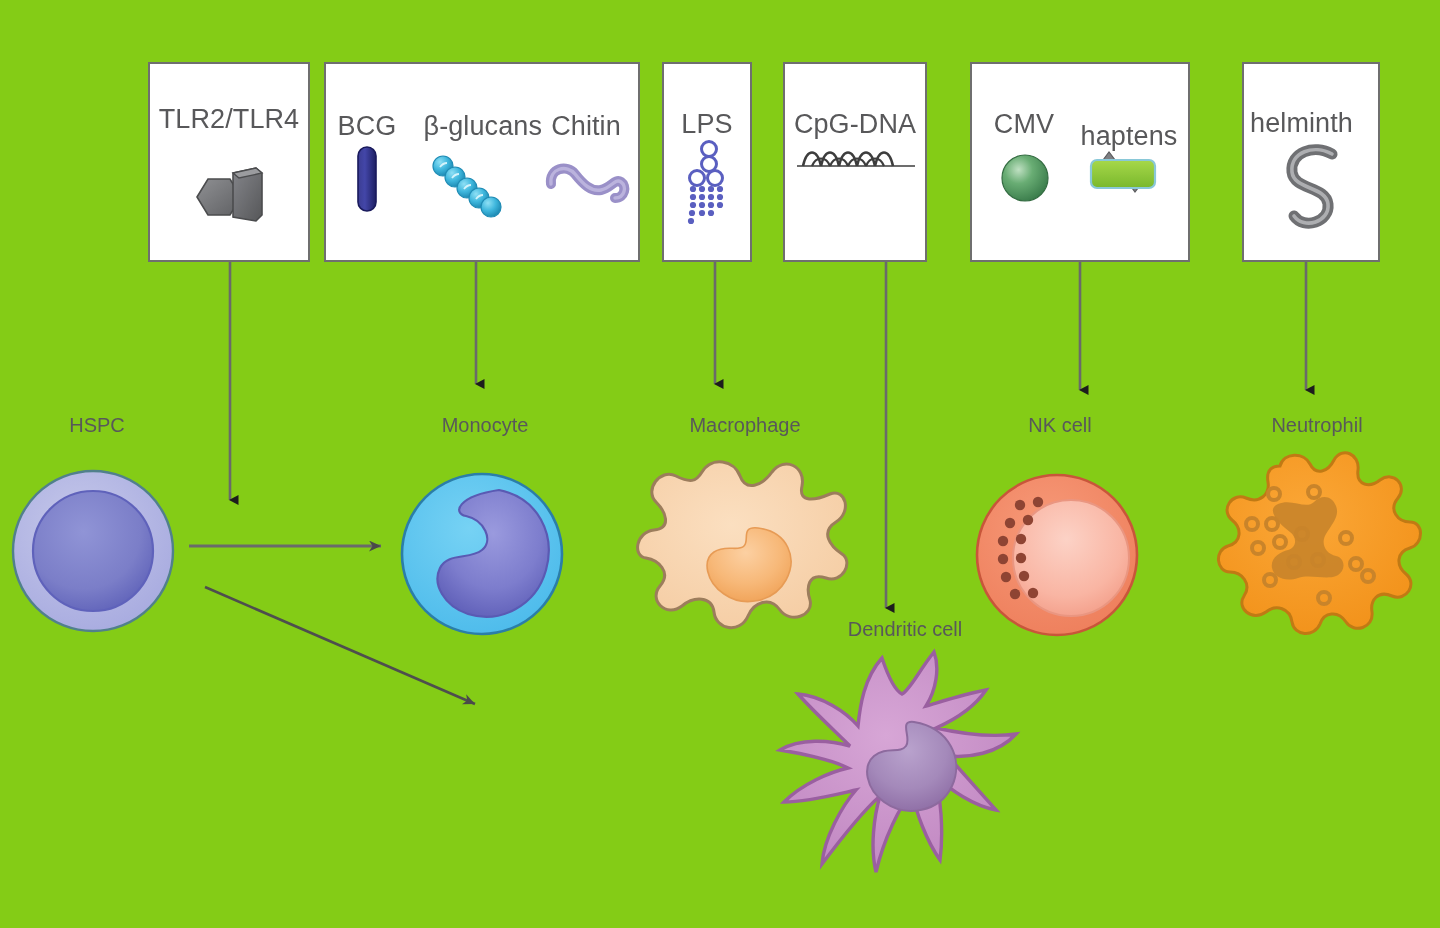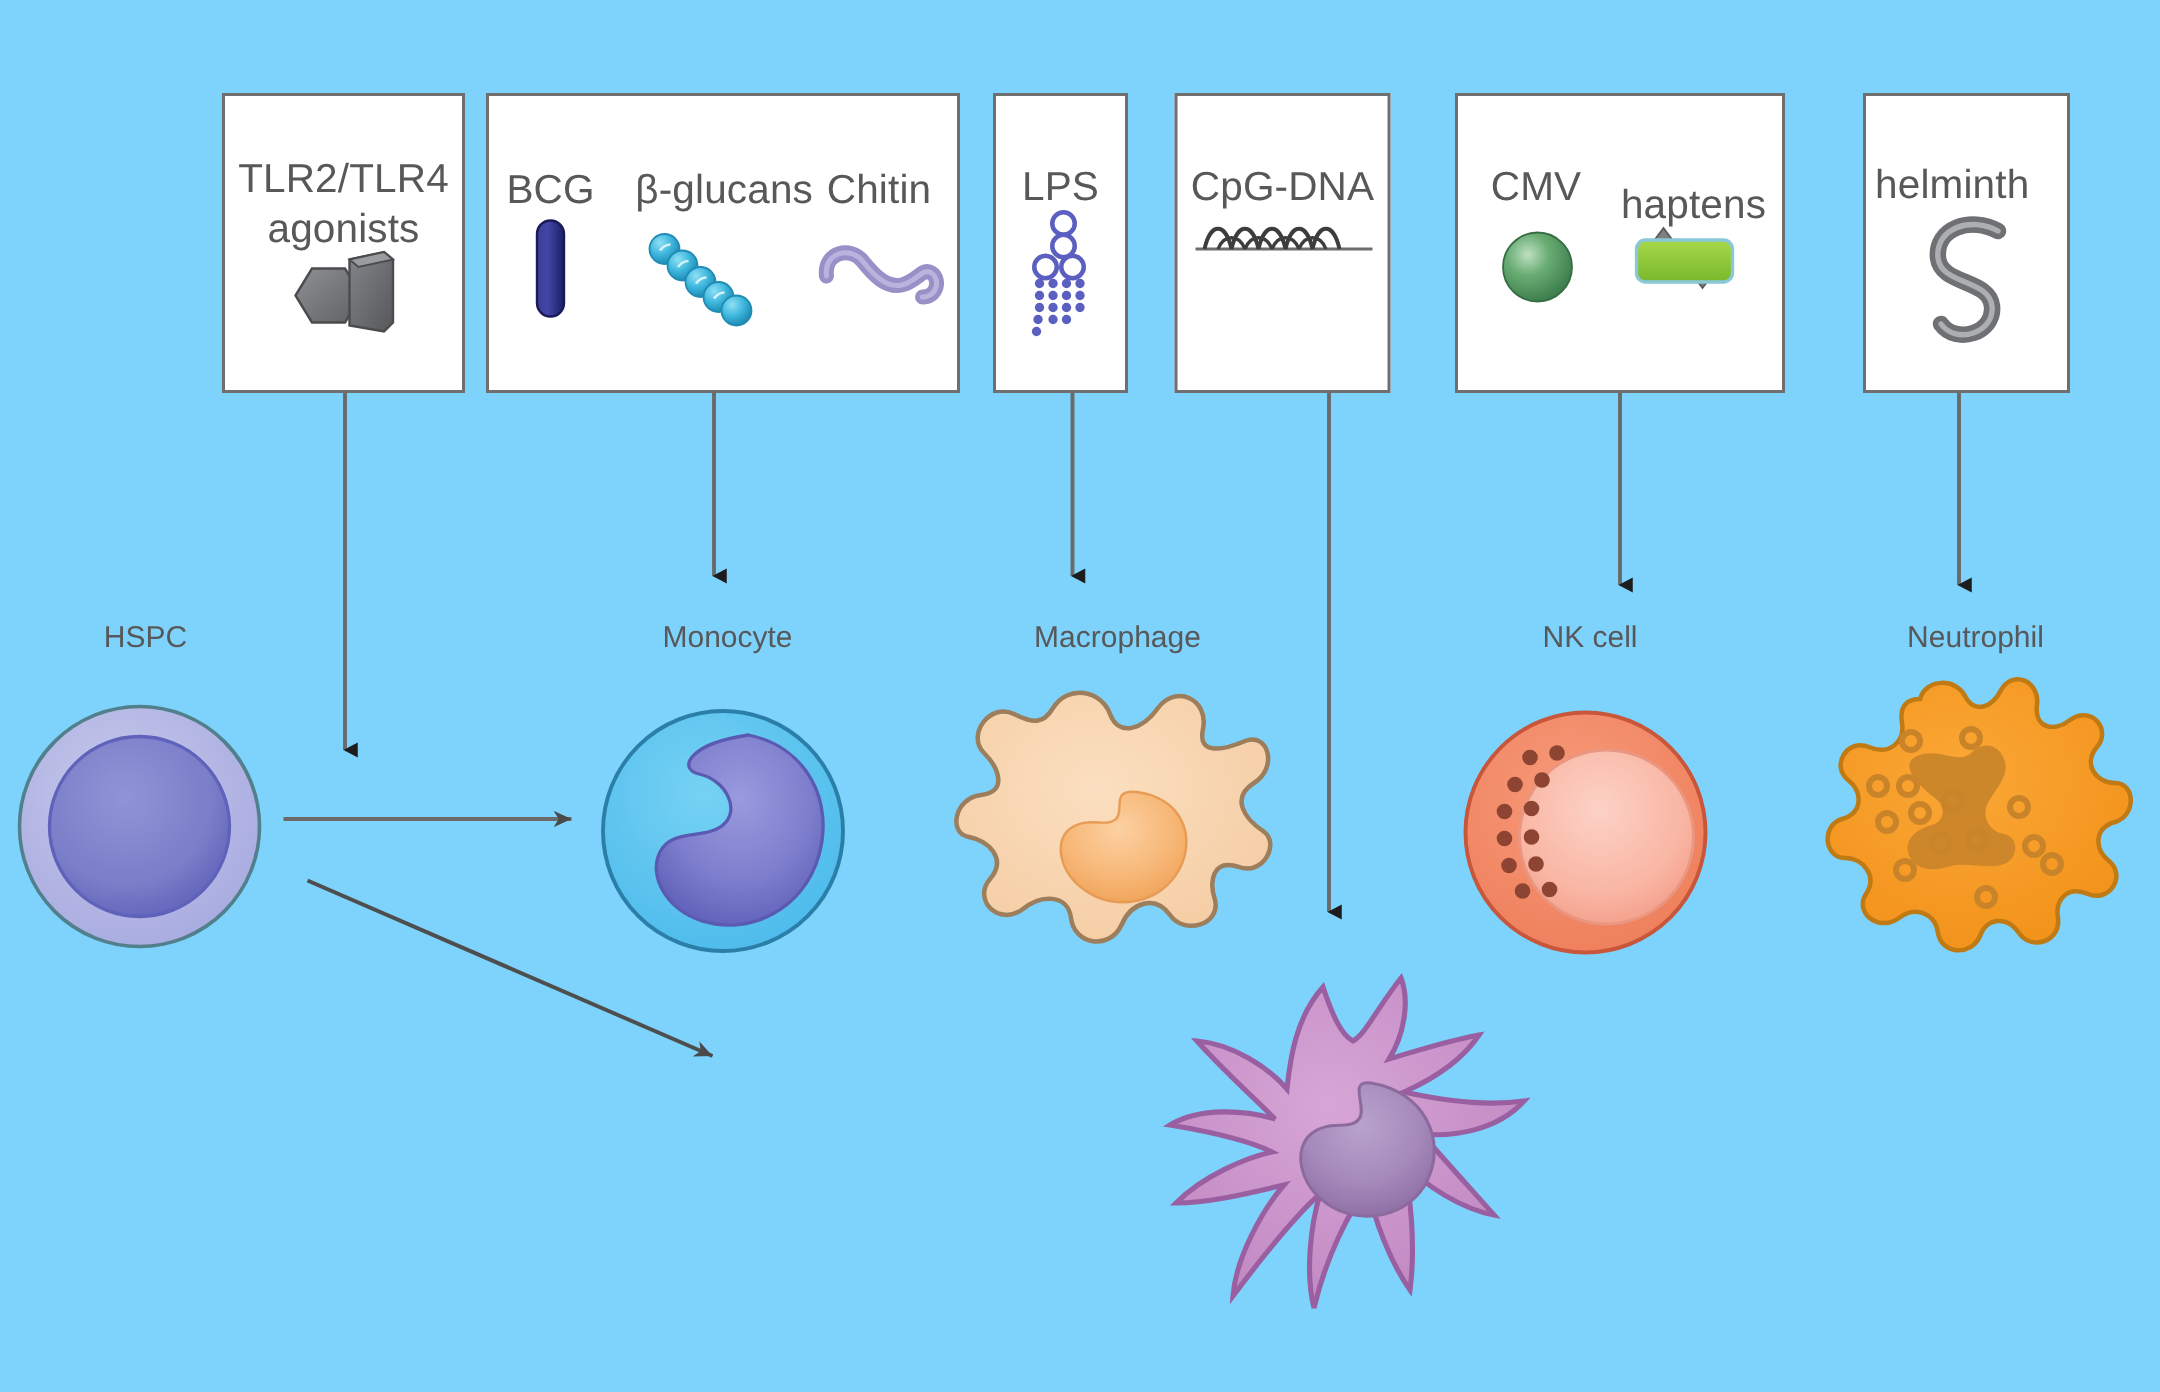--- a/index.html
+++ b/index.html
@@ -7,21 +7,21 @@
     padding: 0;
     background: #ffffff;
   }
   body {
     font-family: "Liberation Sans", sans-serif;
   }
   #stage {
     position: relative;
     width: 1440px;
     height: 928px;
-    background: #7dd3fc;
+    background: #84cc16;
     overflow: hidden;
   }
   
   .stim-box {
     position: absolute;
     box-sizing: border-box;
     border: 2.5px solid #6f6f6f;
     background: #ffffff;
   }
   .stim-label {
@@ -53,21 +53,20 @@
   }
 </style>
 </head>
 <body>
 
 <div id="stage">
 
   <div class="stim-box" style="left:148px; top:62px; width:162px; height:200px;"></div>
   <div class="stim-label" style="left:148px; top:103px; width:162px;">
     <div>TLR2/TLR4</div>
-    <div>agonists</div>
   </div>
   <div class="icon-holder" style="left:188px; top:165px;">
     <svg width="84" height="72" viewBox="0 0 84 72">
       <defs>
         <linearGradient id="gTlrA" x1="0" y1="0" x2="1" y2="1">
           <stop offset="0%" stop-color="#8f9093"></stop>
             <stop offset="100%" stop-color="#5f6063"></stop>
         </linearGradient>
         <linearGradient id="gTlrB" x1="0" y1="0" x2="1" y2="1">
           <stop offset="0%" stop-color="#84858a"></stop>
@@ -319,20 +318,21 @@
                C100,184 76,180 74,162 C72,146 54,146 42,156
                C26,168 8,150 20,136 C32,122 18,110 6,108
                C-8,106 -4,82 14,80 C32,78 26,62 16,52
                C4,40 20,18 36,26 C50,33 56,32 62,22 Z" fill="url(#gMacCyto)" stroke="#9c7d5c" stroke-width="3"></path>
       <path d="M118,78 C148,82 158,108 146,130 C134,152 104,158 84,144
                C66,132 62,110 74,102 C86,94 98,102 104,96
                C110,90 100,76 118,78 Z" fill="url(#gMacNuc)" stroke="#e79b55" stroke-width="1.6"></path>
     </svg>
   </div>
 
+  <div class="cell-label" style="left:800px; top:618px; width:210px;">Dendritic cell</div>
   <div class="icon-holder" style="left:764px; top:650px;">
     <svg width="270" height="250" viewBox="0 0 270 250">
       <defs>
         <radialGradient id="gDcCyto" cx="45%" cy="38%" r="64%">
           <stop offset="0%" stop-color="#d7a6d6"></stop>
           <stop offset="100%" stop-color="#c188c2"></stop>
         </radialGradient>
         <radialGradient id="gDcNuc" cx="46%" cy="32%" r="70%">
           <stop offset="0%" stop-color="#b9a2cd"></stop>
           <stop offset="62%" stop-color="#a489ba"></stop>

